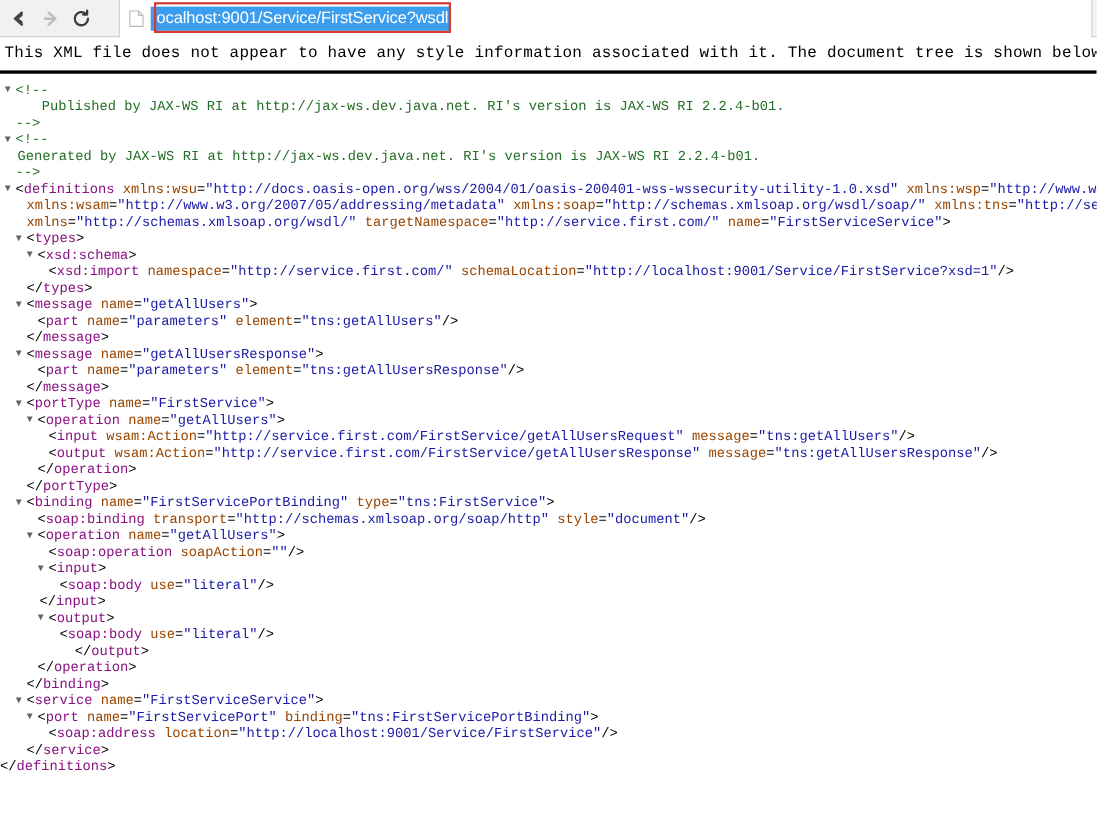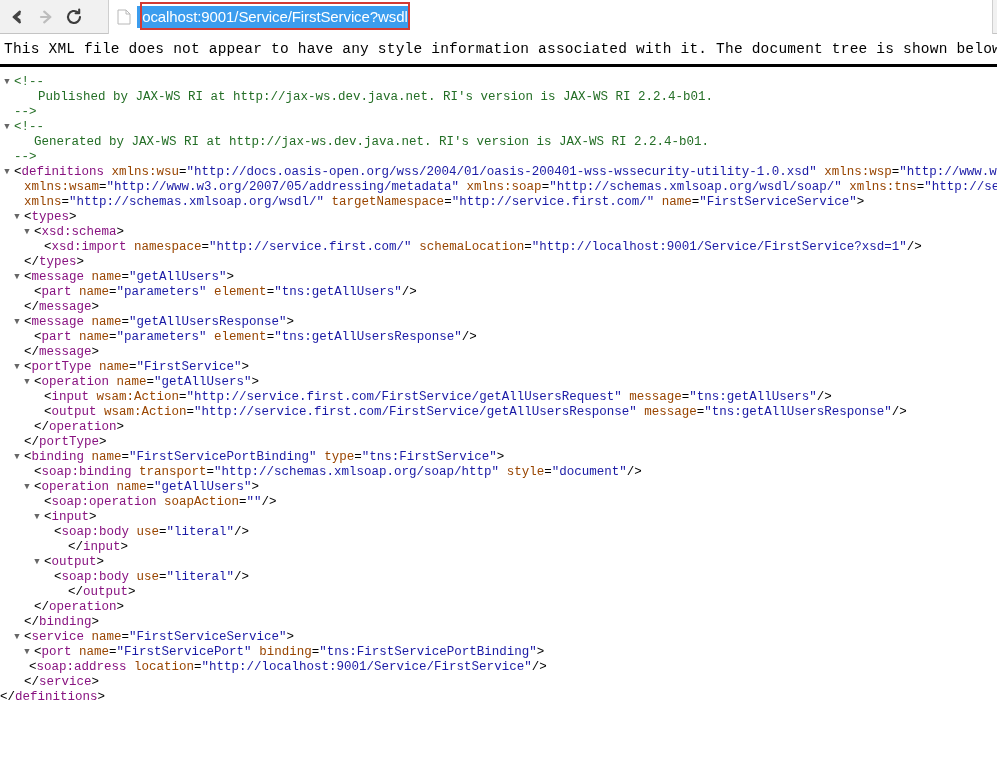--- a/index.html
+++ b/index.html
@@ -170,21 +170,21 @@
 
 <div id="xml-viewer">
 
   <div id="style-notice">This XML file does not appear to have any style information associated with it. The document tree is shown below.</div>
 
   <div id="xml-tree">
       <div class="xline" style="padding-left: 14px;"><span class="tw" style="left: 0px;">▼</span><span class="cmt">&lt;!--</span></div>
       <div class="xline" style="padding-left: 38px;"><span class="tw spacer" style="left: 20px;">&nbsp;</span><span class="cmt">Published by JAX-WS RI at http://jax-ws.dev.java.net. RI's version is JAX-WS RI 2.2.4-b01.</span></div>
       <div class="xline" style="padding-left: 14px;"><span class="tw spacer" style="left: 0px;">&nbsp;</span><span class="cmt">--&gt;</span></div>
       <div class="xline" style="padding-left: 14px;"><span class="tw" style="left: 0px;">▼</span><span class="cmt">&lt;!--</span></div>
-      <div class="xline" style="padding-left: 34px;"><span class="tw spacer" style="left: 20px;">&nbsp;</span><span class="cmt">Generated by JAX-WS RI at http://jax-ws.dev.java.net. RI's version is JAX-WS RI 2.2.4-b01.</span></div>
+      <div class="xline" style="padding-left: 16px;"><span class="tw spacer" style="left: 20px;">&nbsp;</span><span class="cmt">Generated by JAX-WS RI at http://jax-ws.dev.java.net. RI's version is JAX-WS RI 2.2.4-b01.</span></div>
       <div class="xline" style="padding-left: 14px;"><span class="tw spacer" style="left: 0px;">&nbsp;</span><span class="cmt">--&gt;</span></div>
       <div class="xline" style="padding-left: 14px;"><span class="tw" style="left: 0px;">▼</span><span class="pnc">&lt;</span><span class="tag">definitions</span><span class="pnc"> </span><span class="attr">xmlns:wsu</span><span class="pnc">=</span><span class="val">"http://docs.oasis-open.org/wss/2004/01/oasis-200401-wss-wssecurity-utility-1.0.xsd"</span><span class="pnc"> </span><span class="attr">xmlns:wsp</span><span class="pnc">=</span><span class="val">"http://www.w3.org/ns/ws-policy"</span></div>
       <div class="xline" style="padding-left: 24px;"><span class="tw spacer" style="left: 10px;">&nbsp;</span><span class="attr">xmlns:wsam</span><span class="pnc">=</span><span class="val">"http://www.w3.org/2007/05/addressing/metadata"</span><span class="pnc"> </span><span class="attr">xmlns:soap</span><span class="pnc">=</span><span class="val">"http://schemas.xmlsoap.org/wsdl/soap/"</span><span class="pnc"> </span><span class="attr">xmlns:tns</span><span class="pnc">=</span><span class="val">"http://service.first.com/"</span></div>
       <div class="xline" style="padding-left: 24px;"><span class="tw spacer" style="left: 10px;">&nbsp;</span><span class="attr">xmlns</span><span class="pnc">=</span><span class="val">"http://schemas.xmlsoap.org/wsdl/"</span><span class="pnc"> </span><span class="attr">targetNamespace</span><span class="pnc">=</span><span class="val">"http://service.first.com/"</span><span class="pnc"> </span><span class="attr">name</span><span class="pnc">=</span><span class="val">"FirstServiceService"</span><span class="pnc">&gt;</span></div>
       <div class="xline" style="padding-left: 24px;"><span class="tw" style="left: 10px;">▼</span><span class="pnc">&lt;</span><span class="tag">types</span><span class="pnc">&gt;</span></div>
       <div class="xline" style="padding-left: 34px;"><span class="tw" style="left: 20px;">▼</span><span class="pnc">&lt;</span><span class="tag">xsd:schema</span><span class="pnc">&gt;</span></div>
       <div class="xline" style="padding-left: 44px;"><span class="tw spacer" style="left: 30px;">&nbsp;</span><span class="pnc">&lt;</span><span class="tag">xsd:import</span><span class="pnc"> </span><span class="attr">namespace</span><span class="pnc">=</span><span class="val">"http://service.first.com/"</span><span class="pnc"> </span><span class="attr">schemaLocation</span><span class="pnc">=</span><span class="val">"http://localhost:9001/Service/FirstService?xsd=1"</span><span class="pnc">/&gt;</span></div>
       <div class="xline" style="padding-left: 24px;"><span class="tw spacer" style="left: 10px;">&nbsp;</span><span class="pnc">&lt;/</span><span class="tag">types</span><span class="pnc">&gt;</span></div>
       <div class="xline" style="padding-left: 24px;"><span class="tw" style="left: 10px;">▼</span><span class="pnc">&lt;</span><span class="tag">message</span><span class="pnc"> </span><span class="attr">name</span><span class="pnc">=</span><span class="val">"getAllUsers"</span><span class="pnc">&gt;</span></div>
       <div class="xline" style="padding-left: 34px;"><span class="tw spacer" style="left: 20px;">&nbsp;</span><span class="pnc">&lt;</span><span class="tag">part</span><span class="pnc"> </span><span class="attr">name</span><span class="pnc">=</span><span class="val">"parameters"</span><span class="pnc"> </span><span class="attr">element</span><span class="pnc">=</span><span class="val">"tns:getAllUsers"</span><span class="pnc">/&gt;</span></div>
@@ -197,25 +197,25 @@
       <div class="xline" style="padding-left: 44px;"><span class="tw spacer" style="left: 30px;">&nbsp;</span><span class="pnc">&lt;</span><span class="tag">input</span><span class="pnc"> </span><span class="attr">wsam:Action</span><span class="pnc">=</span><span class="val">"http://service.first.com/FirstService/getAllUsersRequest"</span><span class="pnc"> </span><span class="attr">message</span><span class="pnc">=</span><span class="val">"tns:getAllUsers"</span><span class="pnc">/&gt;</span></div>
       <div class="xline" style="padding-left: 44px;"><span class="tw spacer" style="left: 30px;">&nbsp;</span><span class="pnc">&lt;</span><span class="tag">output</span><span class="pnc"> </span><span class="attr">wsam:Action</span><span class="pnc">=</span><span class="val">"http://service.first.com/FirstService/getAllUsersResponse"</span><span class="pnc"> </span><span class="attr">message</span><span class="pnc">=</span><span class="val">"tns:getAllUsersResponse"</span><span class="pnc">/&gt;</span></div>
       <div class="xline" style="padding-left: 34px;"><span class="tw spacer" style="left: 20px;">&nbsp;</span><span class="pnc">&lt;/</span><span class="tag">operation</span><span class="pnc">&gt;</span></div>
       <div class="xline" style="padding-left: 24px;"><span class="tw spacer" style="left: 10px;">&nbsp;</span><span class="pnc">&lt;/</span><span class="tag">portType</span><span class="pnc">&gt;</span></div>
       <div class="xline" style="padding-left: 24px;"><span class="tw" style="left: 10px;">▼</span><span class="pnc">&lt;</span><span class="tag">binding</span><span class="pnc"> </span><span class="attr">name</span><span class="pnc">=</span><span class="val">"FirstServicePortBinding"</span><span class="pnc"> </span><span class="attr">type</span><span class="pnc">=</span><span class="val">"tns:FirstService"</span><span class="pnc">&gt;</span></div>
       <div class="xline" style="padding-left: 34px;"><span class="tw spacer" style="left: 20px;">&nbsp;</span><span class="pnc">&lt;</span><span class="tag">soap:binding</span><span class="pnc"> </span><span class="attr">transport</span><span class="pnc">=</span><span class="val">"http://schemas.xmlsoap.org/soap/http"</span><span class="pnc"> </span><span class="attr">style</span><span class="pnc">=</span><span class="val">"document"</span><span class="pnc">/&gt;</span></div>
       <div class="xline" style="padding-left: 34px;"><span class="tw" style="left: 20px;">▼</span><span class="pnc">&lt;</span><span class="tag">operation</span><span class="pnc"> </span><span class="attr">name</span><span class="pnc">=</span><span class="val">"getAllUsers"</span><span class="pnc">&gt;</span></div>
       <div class="xline" style="padding-left: 44px;"><span class="tw spacer" style="left: 30px;">&nbsp;</span><span class="pnc">&lt;</span><span class="tag">soap:operation</span><span class="pnc"> </span><span class="attr">soapAction</span><span class="pnc">=</span><span class="val">""</span><span class="pnc">/&gt;</span></div>
       <div class="xline" style="padding-left: 44px;"><span class="tw" style="left: 30px;">▼</span><span class="pnc">&lt;</span><span class="tag">input</span><span class="pnc">&gt;</span></div>
       <div class="xline" style="padding-left: 54px;"><span class="tw spacer" style="left: 40px;">&nbsp;</span><span class="pnc">&lt;</span><span class="tag">soap:body</span><span class="pnc"> </span><span class="attr">use</span><span class="pnc">=</span><span class="val">"literal"</span><span class="pnc">/&gt;</span></div>
-      <div class="xline" style="padding-left: 68px;"><span class="tw spacer" style="left: 30px;">&nbsp;</span><span class="pnc">&lt;/</span><span class="tag">input</span><span class="pnc">&gt;</span></div>
+      <div class="xline" style="padding-left: 36px;"><span class="tw spacer" style="left: 30px;">&nbsp;</span><span class="pnc">&lt;/</span><span class="tag">input</span><span class="pnc">&gt;</span></div>
       <div class="xline" style="padding-left: 44px;"><span class="tw" style="left: 30px;">▼</span><span class="pnc">&lt;</span><span class="tag">output</span><span class="pnc">&gt;</span></div>
       <div class="xline" style="padding-left: 54px;"><span class="tw spacer" style="left: 40px;">&nbsp;</span><span class="pnc">&lt;</span><span class="tag">soap:body</span><span class="pnc"> </span><span class="attr">use</span><span class="pnc">=</span><span class="val">"literal"</span><span class="pnc">/&gt;</span></div>
       <div class="xline" style="padding-left: 68px;"><span class="tw spacer" style="left: 30px;">&nbsp;</span><span class="pnc">&lt;/</span><span class="tag">output</span><span class="pnc">&gt;</span></div>
       <div class="xline" style="padding-left: 34px;"><span class="tw spacer" style="left: 20px;">&nbsp;</span><span class="pnc">&lt;/</span><span class="tag">operation</span><span class="pnc">&gt;</span></div>
       <div class="xline" style="padding-left: 24px;"><span class="tw spacer" style="left: 10px;">&nbsp;</span><span class="pnc">&lt;/</span><span class="tag">binding</span><span class="pnc">&gt;</span></div>
       <div class="xline" style="padding-left: 24px;"><span class="tw" style="left: 10px;">▼</span><span class="pnc">&lt;</span><span class="tag">service</span><span class="pnc"> </span><span class="attr">name</span><span class="pnc">=</span><span class="val">"FirstServiceService"</span><span class="pnc">&gt;</span></div>
       <div class="xline" style="padding-left: 34px;"><span class="tw" style="left: 20px;">▼</span><span class="pnc">&lt;</span><span class="tag">port</span><span class="pnc"> </span><span class="attr">name</span><span class="pnc">=</span><span class="val">"FirstServicePort"</span><span class="pnc"> </span><span class="attr">binding</span><span class="pnc">=</span><span class="val">"tns:FirstServicePortBinding"</span><span class="pnc">&gt;</span></div>
-      <div class="xline" style="padding-left: 29px;"><span class="tw spacer" style="left: 30px;">&nbsp;</span><span class="pnc">&lt;</span><span class="tag">soap:address</span><span class="pnc"> </span><span class="attr">location</span><span class="pnc">=</span><span class="val">"http://localhost:9001/Service/FirstService"</span><span class="pnc">/&gt;</span></div>
+      <div class="xline" style="padding-left: 44px;"><span class="tw spacer" style="left: 30px;">&nbsp;</span><span class="pnc">&lt;</span><span class="tag">soap:address</span><span class="pnc"> </span><span class="attr">location</span><span class="pnc">=</span><span class="val">"http://localhost:9001/Service/FirstService"</span><span class="pnc">/&gt;</span></div>
       <div class="xline" style="padding-left: 24px;"><span class="tw spacer" style="left: 10px;">&nbsp;</span><span class="pnc">&lt;/</span><span class="tag">service</span><span class="pnc">&gt;</span></div>
       <div class="xline" style="padding-left: 0;"><span class="tw spacer" style="left: 0px;">&nbsp;</span><span class="pnc">&lt;/</span><span class="tag">definitions</span><span class="pnc">&gt;</span></div>
     </div>
 </div>
 
 </body></html>

